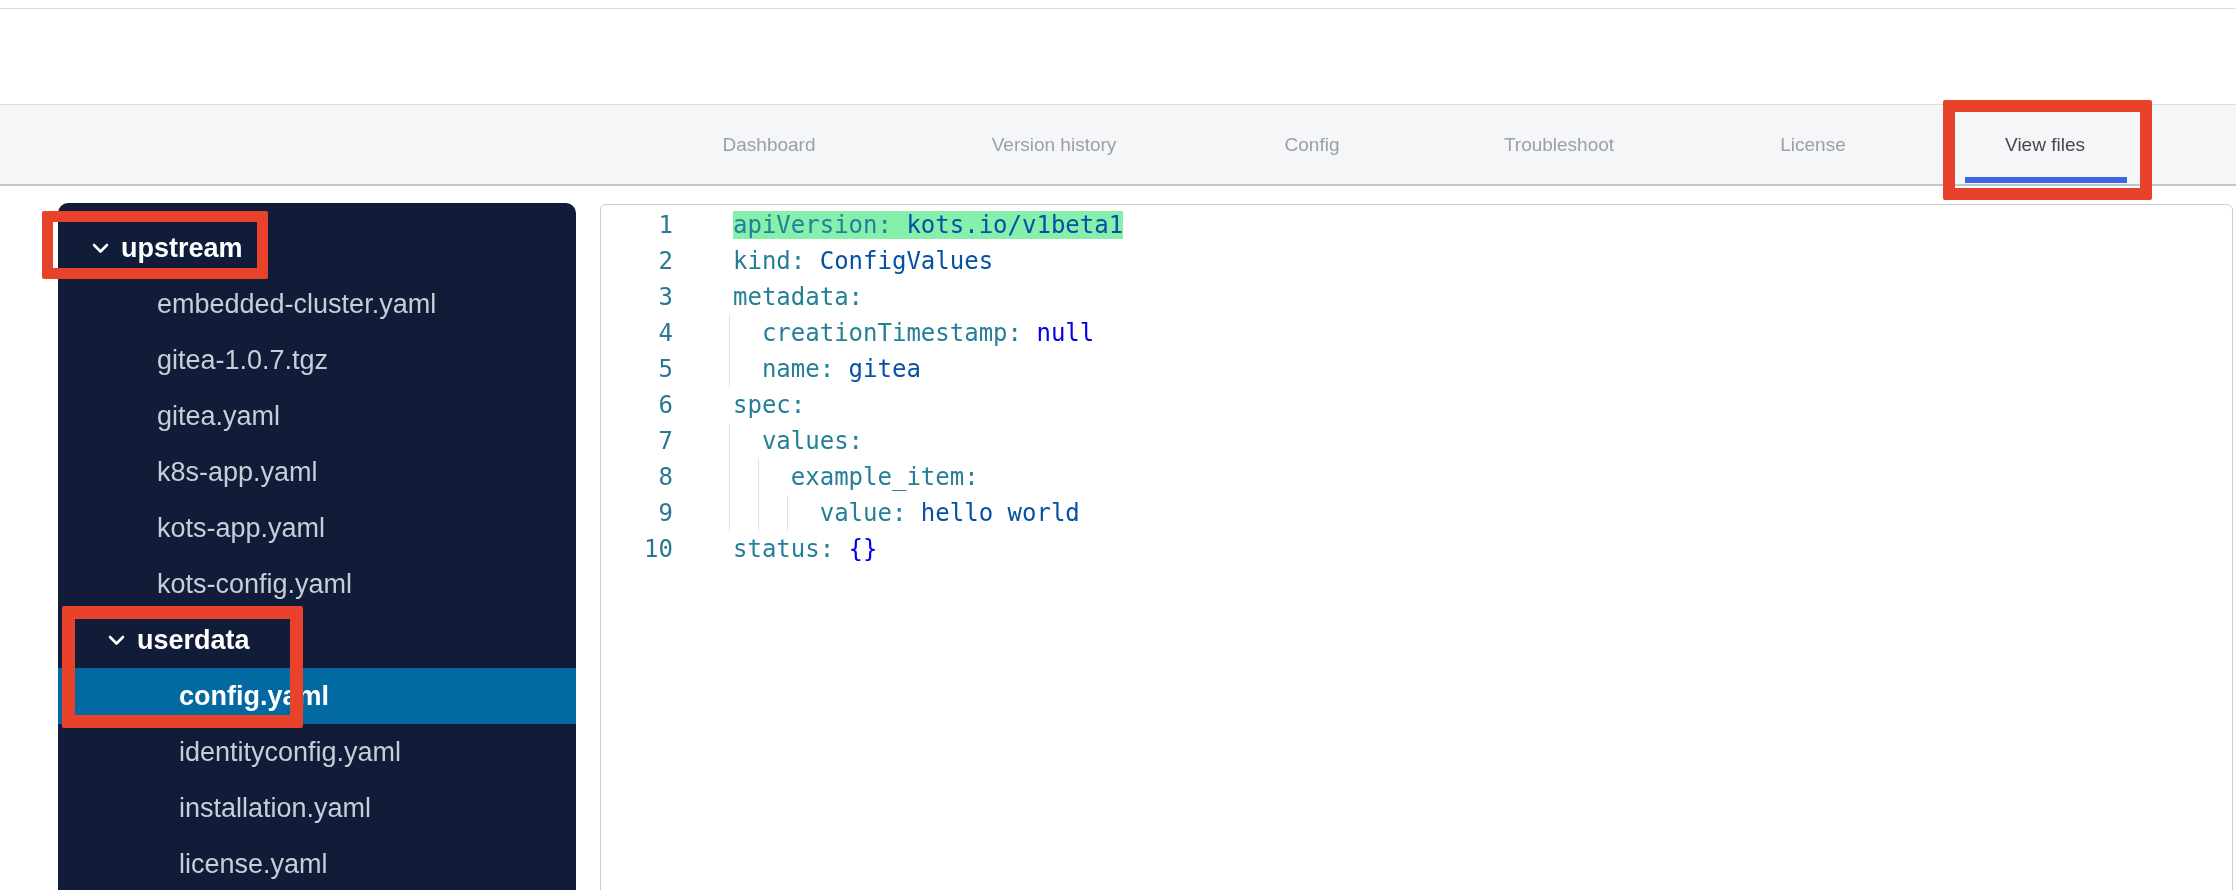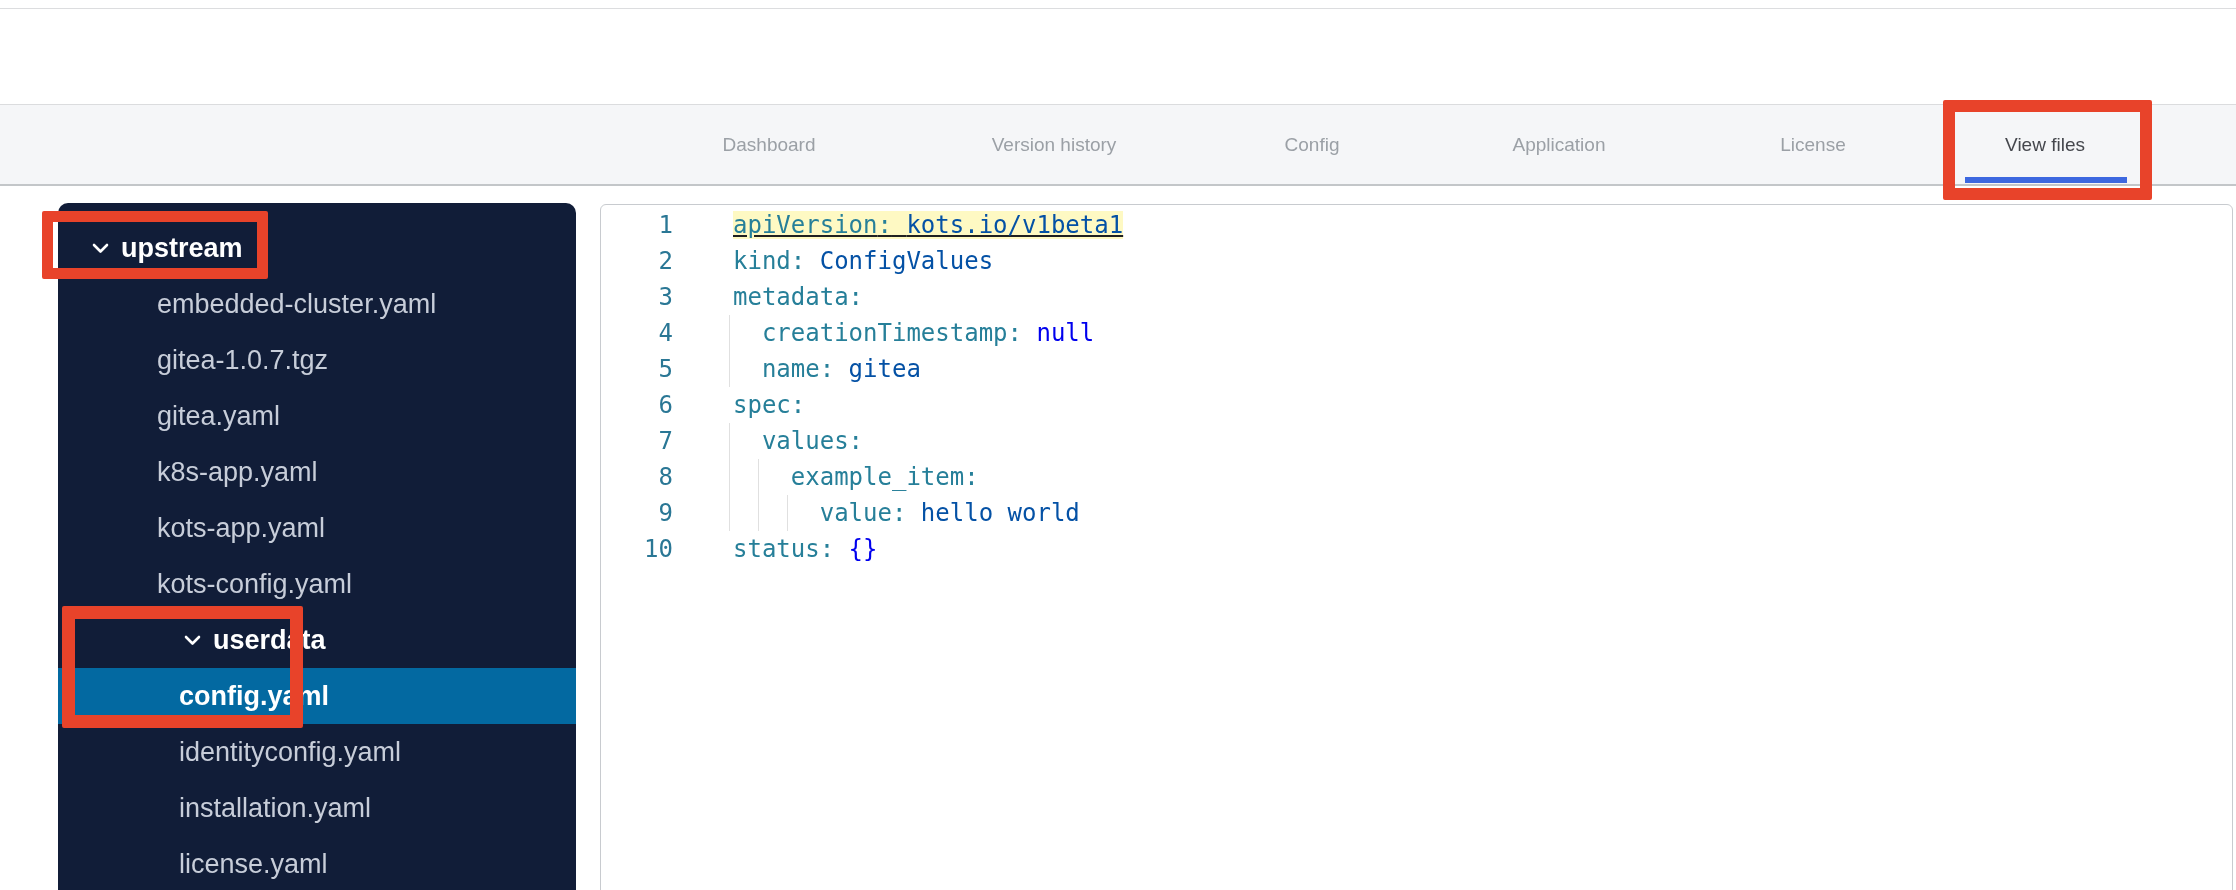--- a/index.html
+++ b/index.html
@@ -34,58 +34,58 @@
 
   
   .sidebar{position:absolute;left:58px;top:203px;width:518px;height:687px;background:#111d38;
        border-radius:10px 10px 0 0;padding-top:17px;box-sizing:border-box;overflow:hidden;}
   .tree-row{position:relative;height:56px;display:flex;align-items:center;white-space:nowrap;cursor:pointer;}
   .tree-row .chev{display:flex;align-items:center;margin-right:12px;flex:none;}
   .tree-row.folder{color:#ffffff;font-weight:700;font-size:27px;}
   .tree-row.file{color:#c7cdd9;font-weight:400;font-size:27px;}
   .tree-row.ind0{padding-left:34px;}
   .tree-row.file.ind1{padding-left:99px;text-align:right;}
-  .tree-row.folder.ind1{padding-left:94px;margin-left:32px;}
+  .tree-row.folder.ind1{padding-left:50px;}
   .tree-row.file.ind2{padding-left:121px;}
   .tree-row.selected{background:#0369a1;color:#ffffff;font-weight:700;}
 
   
   .editor{position:absolute;left:600px;top:204px;width:1633px;height:700px;background:#fff;
        border:1px solid #c8cbcf;border-radius:6px;box-sizing:border-box;overflow:hidden;}
   .code{padding-top:2px;font-family:"DejaVu Sans Mono", monospace;font-size:24px;}
   .cl{display:flex;height:36px;line-height:36px;}
   .ln{width:72px;flex:none;text-align:right;color:#2a7795;user-select:none;}
   .lt{position:relative;padding-left:60px;white-space:pre;color:#202020;}
   .guide{position:absolute;top:0;bottom:0;width:0;border-left:1px solid #e0e0e0;}
   .tok-key{color:#267f99;}
   .tok-punc{color:#267f99;}
   .tok-str{color:#0451a5;}
   .tok-kw{color:#0000ee;}
-  .code-text.hl{background:#fef9c3;text-decoration:underline;}
+  .code-text.hl{background:#86efac;}
 
   
   .anno{position:absolute;border:12px solid #e8432a;border-radius:2px;box-sizing:border-box;z-index:10;pointer-events:none;}
   .anno-viewfiles{left:1943px;top:100px;width:209px;height:100px;}
   .anno-upstream{left:42px;top:211px;width:226px;height:68px;border-width:11px;}
   .anno-userdata-config{left:62px;top:606px;width:241px;height:122px;border-width:13px;}
 </style>
 </head>
 <body>
 
 <div id="app">
 
   <div class="top-hairline"></div>
 
 
   <nav class="subnav">
     <div id="subnav-tabs">
         <div class="tab">Dashboard</div>
         <div class="tab">Version history</div>
         <div class="tab">Config</div>
-        <div class="tab">Application</div>
+        <div class="tab">Troubleshoot</div>
         <div class="tab">License</div>
         <div class="tab active">View files</div>
       </div>
   </nav>
   <div class="active-tab-underline"></div>
 
   <aside class="sidebar">
     <div id="file-tree">
         <div class="tree-row folder ind0">
           <span class="chev">

